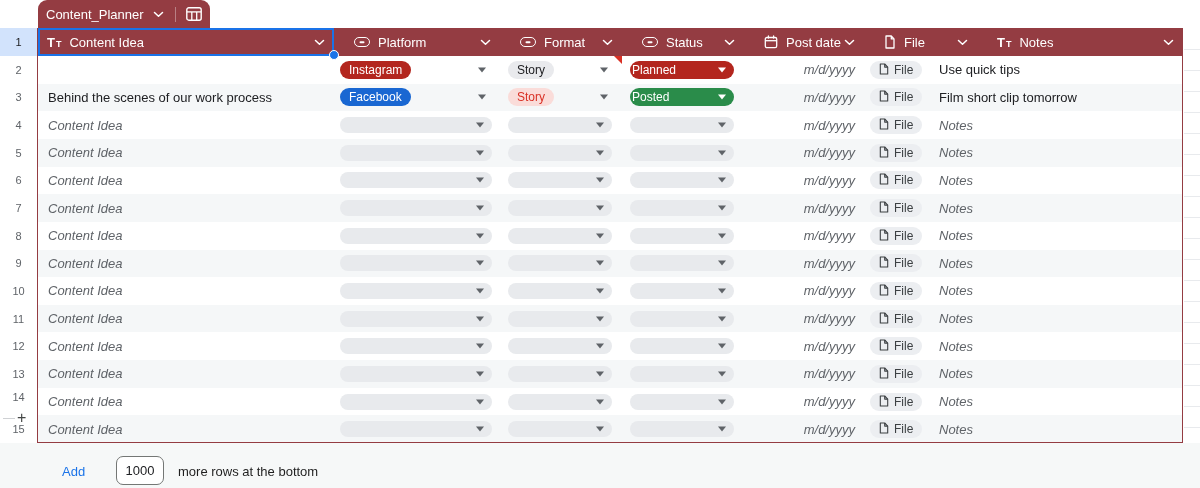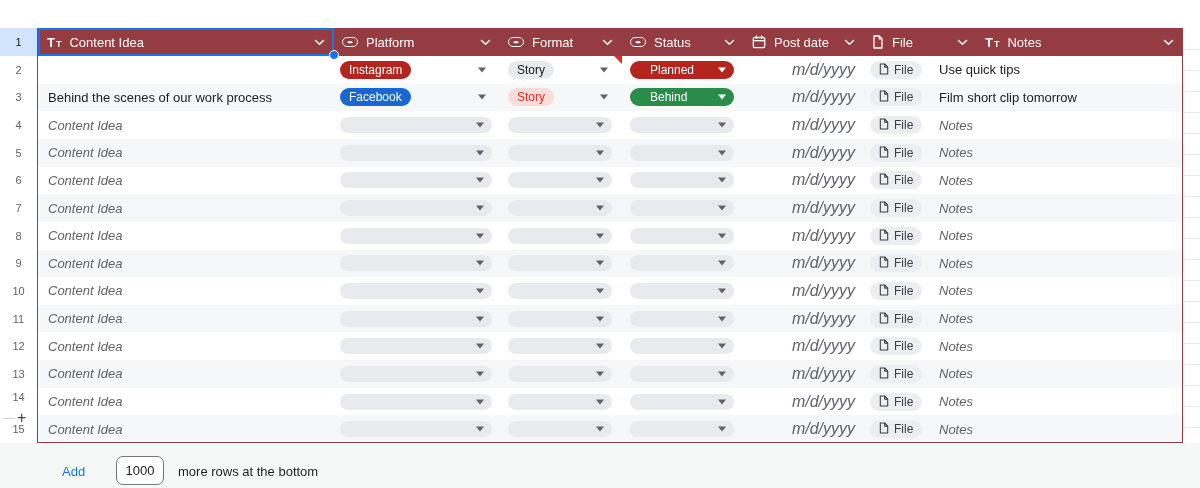--- a/index.html
+++ b/index.html
@@ -13,21 +13,21 @@
        box-sizing:border-box;color:#fff;z-index:2}
   .tab-label{font-size:13px;font-weight:500;white-space:nowrap}
   .chev{flex:0 0 auto}
   .tab .chev{margin-left:9px}
   .tab-sep{width:1px;height:15px;background:rgba(255,255,255,.35);margin-left:11px}
   .tab .grid-ic{margin-left:10px}
 
   
   .header-row{position:absolute;left:38px;top:28px;width:1145px;height:28px;background:#943c42;z-index:2}
   .hcell{position:absolute;top:0;height:28px;display:flex;align-items:center;color:#fff;
-         box-sizing:border-box;padding-left:8px;padding-right:9px}
+         box-sizing:border-box;padding-left:20px;padding-right:9px}
   .hlabel{font-size:13px;font-weight:500;margin-left:8px;white-space:nowrap}
   .hcell .chev{margin-left:auto}
   .h-idea{left:0;width:296px;padding-left:9px}
   .h-platform{left:296px;width:166px}
   .h-format{left:462px;width:122px}
   .h-status{left:584px;width:122px}
   .h-date{left:706px;width:120px}
   .h-file{left:826px;width:113px}
   .h-notes{left:939px;width:206px}
 
@@ -64,26 +64,26 @@
   .c-idea{left:0;width:296px;padding-left:10px}
   .c-platform{left:296px;width:166px;padding-left:6px}
   .c-format{left:462px;width:122px;padding-left:8px}
   .c-status{left:584px;width:122px;padding-left:8px}
   .c-date{left:706px;width:120px;justify-content:flex-end;padding-right:9px}
   .c-file{left:826px;width:113px;padding-left:6px}
   .c-notes{left:893px;width:206px;padding-left:8px}
 
   .txt{font-size:13px;color:#202124;white-space:nowrap}
   .ph{font-size:13px;color:#5f6368;font-style:italic;white-space:nowrap}
-  .date{font-size:16px;color:#5f6368;font-style:italic;white-space:nowrap}
+  .date{font-size:13px;color:#5f6368;font-style:italic;white-space:nowrap}
   .chip{height:18px;border-radius:9px;display:inline-flex;align-items:center;
         padding:0 9px;font-size:12px;line-height:1;white-space:nowrap}
   .pill{position:relative;width:104px;height:18px;border-radius:9px;display:inline-flex;
         align-items:center;color:#fff;font-size:12px}
-  .pill .plabel{margin-left:20px;line-height:1}
+  .pill .plabel{margin-left:2px;line-height:1}
   .tri{width:0;height:0;border-left:4px solid transparent;border-right:4px solid transparent;
         border-top:5px solid #5f6368}
   .tri.w{border-top-color:#fff}
   .tri-out{position:absolute;top:50%;transform:translateY(-50%)}
   .tri-in{position:absolute;right:8px;top:50%;transform:translateY(-50%)}
   .phpill{position:relative;height:16px;border-radius:8px;background:#e8eaed;display:inline-block}
   .fchip{height:18px;border-radius:9px;background:#eceef1;display:inline-flex;align-items:center;
         gap:5px;padding:0 9px;font-size:12px;color:#3c4043;line-height:1}
   .corner{position:absolute;right:0;top:0;width:0;height:0;
         border-left:8px solid transparent;border-top:8px solid #d93025}
@@ -96,20 +96,33 @@
   .rows-input{position:absolute;left:116px;top:13px;width:48px;height:29px;border:1px solid #747775;
         border-radius:7px;background:#fff;text-align:center;font-size:13px;color:#202124;
         box-sizing:border-box;font-family:inherit;padding:0}
   .suffix{position:absolute;left:178px;top:21px;font-size:13px;color:#1f1f1f;white-space:nowrap}
 </style>
 </head>
 <body>
 
 <div class="stage">
 
+  <div class="tab">
+    <span class="tab-label">Content_Planner</span>
+    <svg class="chev" width="11" height="7" viewBox="0 0 11 7">
+        <path d="M1.5 1.5l4 3.8 4-3.8" fill="none" stroke="#fff" stroke-width="1.5" stroke-linecap="round" stroke-linejoin="round"></path>
+      </svg>
+    <span class="tab-sep"></span>
+    <svg class="grid-ic" width="16" height="14" viewBox="0 0 16 14">
+        <rect x="0.8" y="0.8" width="14.4" height="12.4" rx="2" fill="none" stroke="#fff" stroke-width="1.4"></rect>
+        <line x1="0.8" y1="4.9" x2="15.2" y2="4.9" stroke="#fff" stroke-width="1.3"></line>
+        <line x1="5.8" y1="4.9" x2="5.8" y2="13.2" stroke="#fff" stroke-width="1.3"></line>
+        <line x1="10.7" y1="4.9" x2="10.7" y2="13.2" stroke="#fff" stroke-width="1.3"></line>
+      </svg>
+  </div>
 
   <div class="header-row">
     <div class="hcell h-idea">
       <span class="tt">
           <span class="t1">T</span>
           <span class="t2">T</span>
         </span>
       <span class="hlabel">Content Idea</span>
       <svg class="chev" width="11" height="7" viewBox="0 0 11 7">
           <path d="M1.5 1.5l4 3.8 4-3.8" fill="none" stroke="#fff" stroke-width="1.5" stroke-linecap="round" stroke-linejoin="round"></path>
@@ -228,21 +241,21 @@
         <div class="cell c-platform">
           <span class="chip" style="background: rgb(25, 103, 210); color: rgb(255, 255, 255);">Facebook</span>
           <span class="tri tri-out" style="left: 144px;"></span>
         </div>
         <div class="cell c-format">
           <span class="chip" style="background: rgb(250, 220, 217); color: rgb(217, 48, 37);">Story</span>
           <span class="tri tri-out" style="left: 100px;"></span>
         </div>
         <div class="cell c-status">
           <span class="pill" style="background: rgb(42, 140, 74);">
-            <span class="plabel">Behind</span>
+            <span class="plabel">Posted</span>
             <span class="tri w tri-in"></span>
           </span>
         </div>
         <div class="cell c-date">
           <span class="date">m/d/yyyy</span>
         </div>
         <div class="cell c-file">
           <span class="fchip">
             <span><svg width="10" height="12" viewBox="0 0 10 12">
                 <path d="M1.3 1h4.4L8.7 4.1V11H1.3z" fill="none" stroke="#3c4043" stroke-width="1.1" stroke-linejoin="round"></path>

